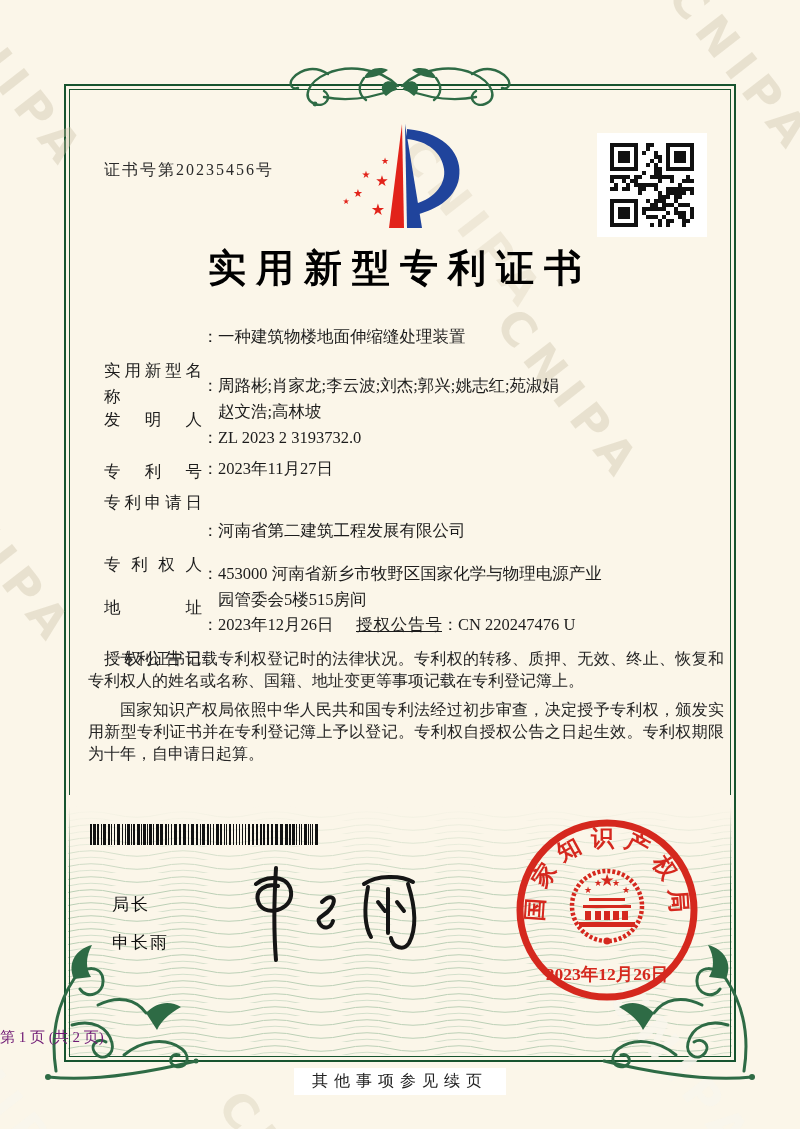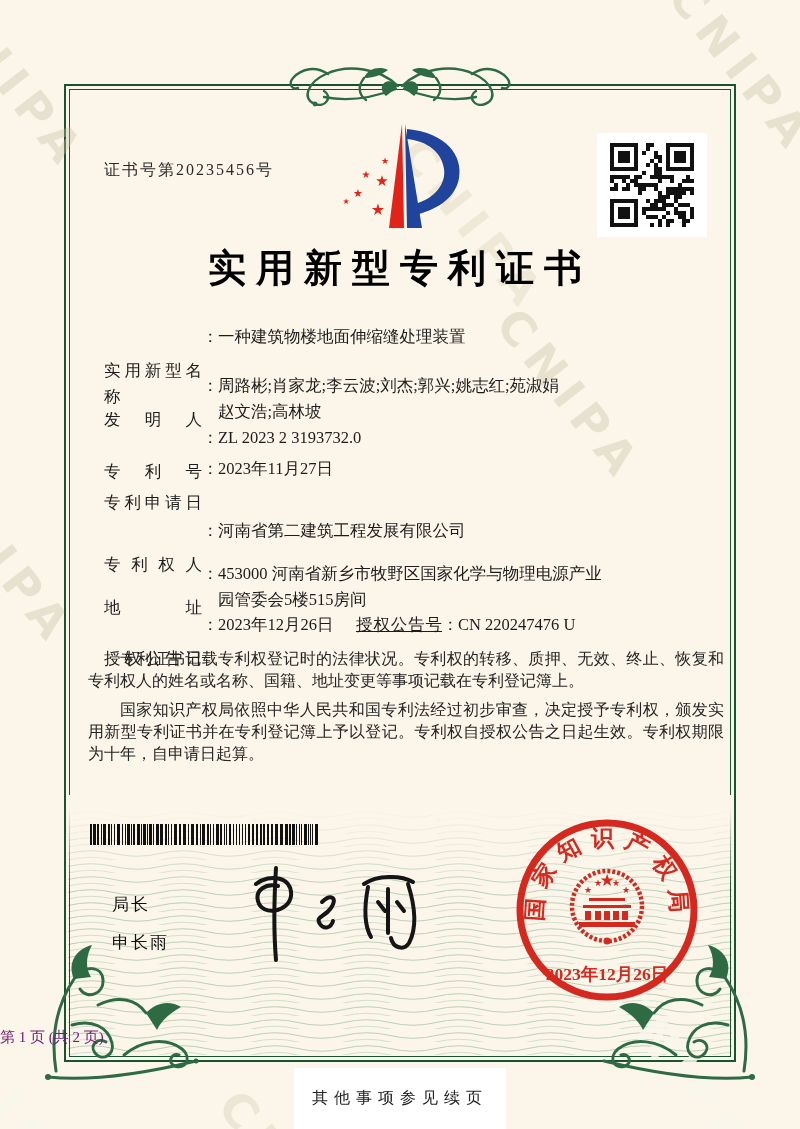--- a/index.html
+++ b/index.html
@@ -26,21 +26,21 @@
   .colon{flex:none;width:16px;}
   .val{flex:1;}
   .val-fixed{flex:none;width:122px;}
   .paras{position:absolute;left:88px;top:648px;width:636px;font-size:16px;line-height:22px;
          text-align:justify;color:#242424;z-index:4;}
   .paras p{margin:0 0 7px 0;text-indent:2em;}
   .sig-label{position:absolute;left:112px;font-family:"Liberation Sans","DejaVu Sans",sans-serif;
              font-size:17px;color:#111;z-index:4;letter-spacing:2px;}
   .page-info{position:absolute;left:0;right:0;top:1028px;text-align:left;font-size:15px;color:#701a75;z-index:4;}
   .cont-note-wrap{position:absolute;left:0;right:0;top:1068px;text-align:center;z-index:4;}
-  .cont-note{display:inline-block;background:#ffffff;padding:20px 18px;font-size:16px;
+  .cont-note{display:inline-block;background:#ffffff;padding:3px 18px;font-size:16px;
              letter-spacing:6px;color:#222;}
   .qr-box{position:absolute;left:597px;top:133px;width:110px;height:104px;background:#ffffff;z-index:4;}
   .fade{position:absolute;left:68px;top:795px;width:664px;height:95px;z-index:2;
         background:linear-gradient(#fbf6e9 12%,rgba(251,246,233,0));}
   svg{display:block;}
 </style>
 </head>
 <body>
 
 <div class="page">

